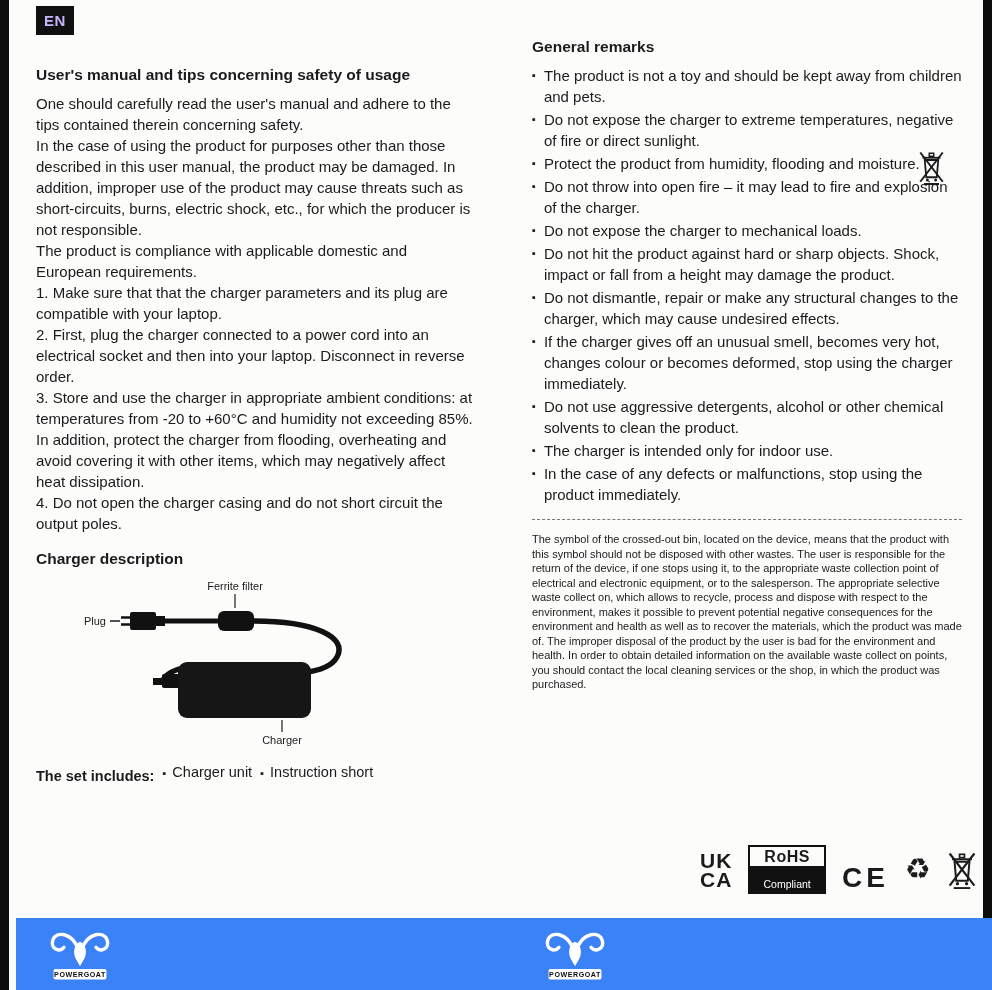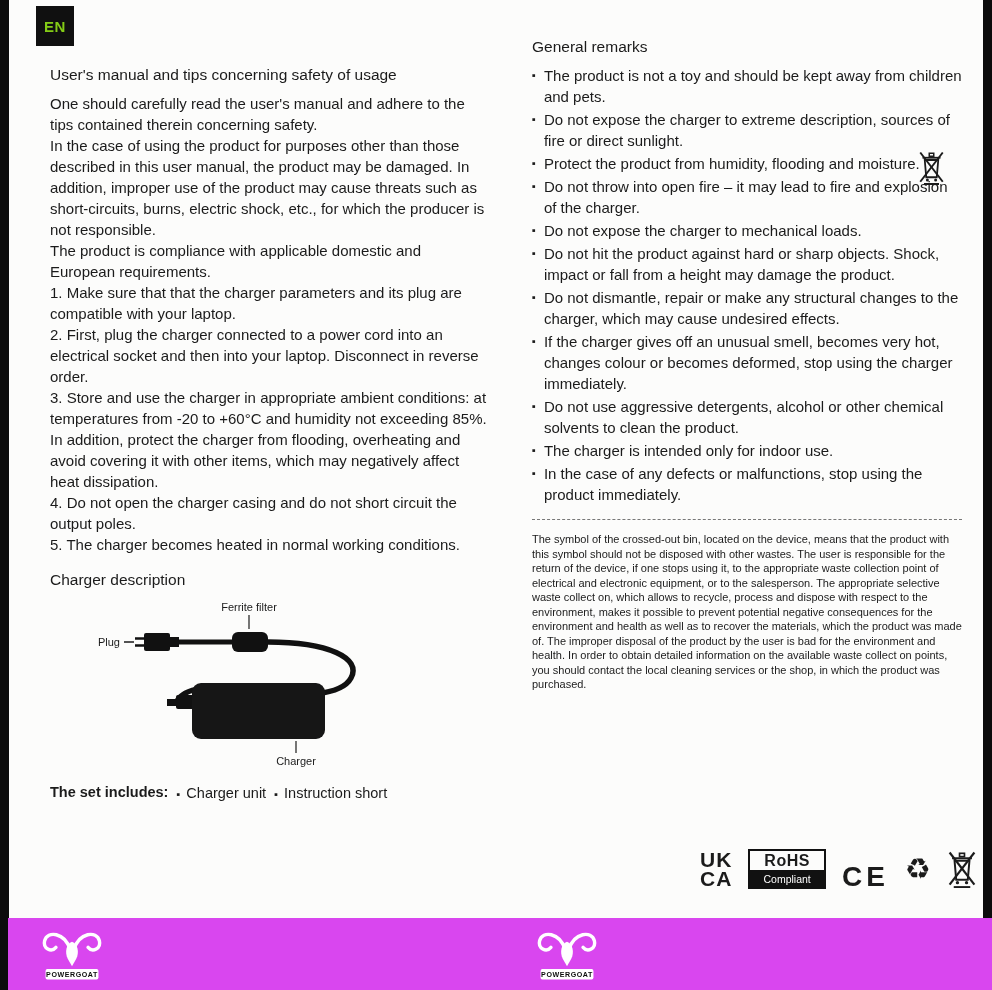--- a/index.html
+++ b/index.html
@@ -6,65 +6,65 @@
   html,body { background:#e8e8e8; }
   .page {
     position:relative; width:992px; height:990px; margin:0 auto;
     background:#fcfcfb; color:#1b1b1b; overflow:hidden;
     font-family:"Liberation Sans","DejaVu Sans",sans-serif;
   }
   .edge { position:absolute; top:0; bottom:0; width:9px; background:#0c0c0c; }
   .edge.left { left:0; } .edge.right { right:0; }
 
   .lang-badge {
-    position:absolute; left:36px; top:6px; width:38px; height:40px;
-    background:#101010; color:#84cc16; font-weight:bold; font-size:15px;
+    position:absolute; left:36px; top:6px; width:38px; height:29px;
+    background:#101010; color:#c4b5fd; font-weight:bold; font-size:15px;
     display:flex; align-items:center; justify-content:center; letter-spacing:.5px;
   }
 
-  .col-left  { position:absolute; left:50px;  top:64px; width:440px; }
+  .col-left  { position:absolute; left:36px;  top:64px; width:440px; }
   .col-right { position:absolute; left:532px; top:36px; width:430px; }
 
-  h2 { font-size:15.5px; font-weight:normal; line-height:21px; margin:0 0 8px; }
+  h2 { font-size:15.5px; font-weight:bold; line-height:21px; margin:0 0 8px; }
   .bodytext { font-size:15px; line-height:21px; white-space:pre-line; }
   .step { font-size:15px; line-height:21px; }
   .mt { margin-top:14px; }
 
   
   .diagram { margin-top:4px; display:block; }
   .diagram text { font-family:"Liberation Sans","DejaVu Sans",sans-serif; font-size:11px; fill:#1b1b1b; }
 
-  .set-includes { margin-top:14px; display:flex; align-items:flex-start; gap:8px; font-size:14.5px; }
+  .set-includes { margin-top:14px; display:flex; align-items:flex-end; gap:8px; font-size:14.5px; }
   .set-includes .lbl { font-weight:bold; }
   .set-includes .itm { display:flex; gap:6px; align-items:baseline; }
   .bullet { font-size:11px; line-height:21px; flex:0 0 auto; }
 
   
   ul.remarks { list-style:none; }
   ul.remarks li { display:flex; gap:8px; font-size:15px; line-height:21px; margin-bottom:2px; }
 
   .divider { border-top:1px dashed #777; margin:14px 0 12px; }
   .disposal-h { font-size:11.5px; font-weight:bold; margin-bottom:6px; }
   .fineprint { font-size:11px; line-height:14.5px; }
 
   .compliance {
     position:absolute; left:700px; top:845px;
     display:flex; align-items:center; gap:16px;
   }
   .ukca { font-weight:bold; font-size:21px; line-height:19px; letter-spacing:1px; text-align:center; }
   .rohs { border:2px solid #111; text-align:center; min-width:64px; }
   .rohs .t { font-weight:bold; font-size:16px; padding:1px 14px 0; letter-spacing:.5px; }
-  .rohs .s { background:#111; color:#fff; font-size:10.5px; padding:3px 4px 2px; }
+  .rohs .s { background:#111; color:#fff; font-size:10.5px; padding:12px 4px 2px; }
   .ce { font-weight:bold; font-size:28px; letter-spacing:4px;margin-top:16px; }
   .recycle { font-size:29px; line-height:1; }
 
   .top-bin { position:absolute; left:918px; top:150px; }
 
   .footer {
-    position:absolute; left:8px; right:0; bottom:0; height:72px; background:#d946ef;
+    position:absolute; left:16px; right:0; bottom:0; height:72px; background:#3b82f6;
     display:flex; align-items:center;
   }
   .logo1 { position:absolute; left:30px; top:8px; }
   .logo2 { position:absolute; left:525px; top:8px; }
 </style>
 </head>
 <body>
 
 <div class="page">
   <div class="edge left"></div>
@@ -75,21 +75,20 @@
   <div class="col-left">
     <h2>User's manual and tips concerning safety of usage</h2>
     <p class="bodytext">One should carefully read the user's manual and adhere to the tips contained therein concerning safety.
 In the case of using the product for purposes other than those described in this user manual, the product may be damaged. In addition, improper use of the product may cause threats such as short-circuits, burns, electric shock, etc., for which the producer is not responsible.
 The product is compliance with applicable domestic and European requirements.</p>
 
     <p class="step">1. Make sure that that the charger parameters and its plug are compatible with your laptop.</p>
     <p class="step">2. First, plug the charger connected to a power cord into an electrical socket and then into your laptop. Disconnect in reverse order.</p>
     <p class="step">3. Store and use the charger in appropriate ambient conditions: at temperatures from -20 to +60°C and humidity not exceeding 85%. In addition, protect the charger from flooding, overheating and avoid covering it with other items, which may negatively affect heat dissipation.</p>
     <p class="step">4. Do not open the charger casing and do not short circuit the output poles.</p>
-    <p class="step">5. The charger becomes heated in normal working conditions.</p>
 
     <h2 class="mt">Charger description</h2>
 
     <svg class="diagram" width="440" height="172" viewBox="0 0 440 172">
 
       <text x="199" y="13" text-anchor="middle">Ferrite filter</text>
       <line x1="199" y1="17" x2="199" y2="31" stroke="#1b1b1b" stroke-width="1.2"></line>
 
       <text x="70" y="48" text-anchor="end">Plug</text>
       <line x1="74" y1="44" x2="84" y2="44" stroke="#1b1b1b" stroke-width="1.5"></line>
@@ -132,21 +131,21 @@
 
   <div class="col-right">
     <h2>General remarks</h2>
     <ul class="remarks">
       <li>
           <span class="bullet">▪</span>
           <span>The product is not a toy and should be kept away from children and pets.</span>
         </li>
       <li>
           <span class="bullet">▪</span>
-          <span>Do not expose the charger to extreme description, sources of fire or direct sunlight.</span>
+          <span>Do not expose the charger to extreme temperatures, negative of fire or direct sunlight.</span>
         </li>
       <li>
           <span class="bullet">▪</span>
           <span>Protect the product from humidity, flooding and moisture.</span>
         </li>
       <li>
           <span class="bullet">▪</span>
           <span>Do not throw into open fire – it may lead to fire and explosion of the charger.</span>
         </li>
       <li>

